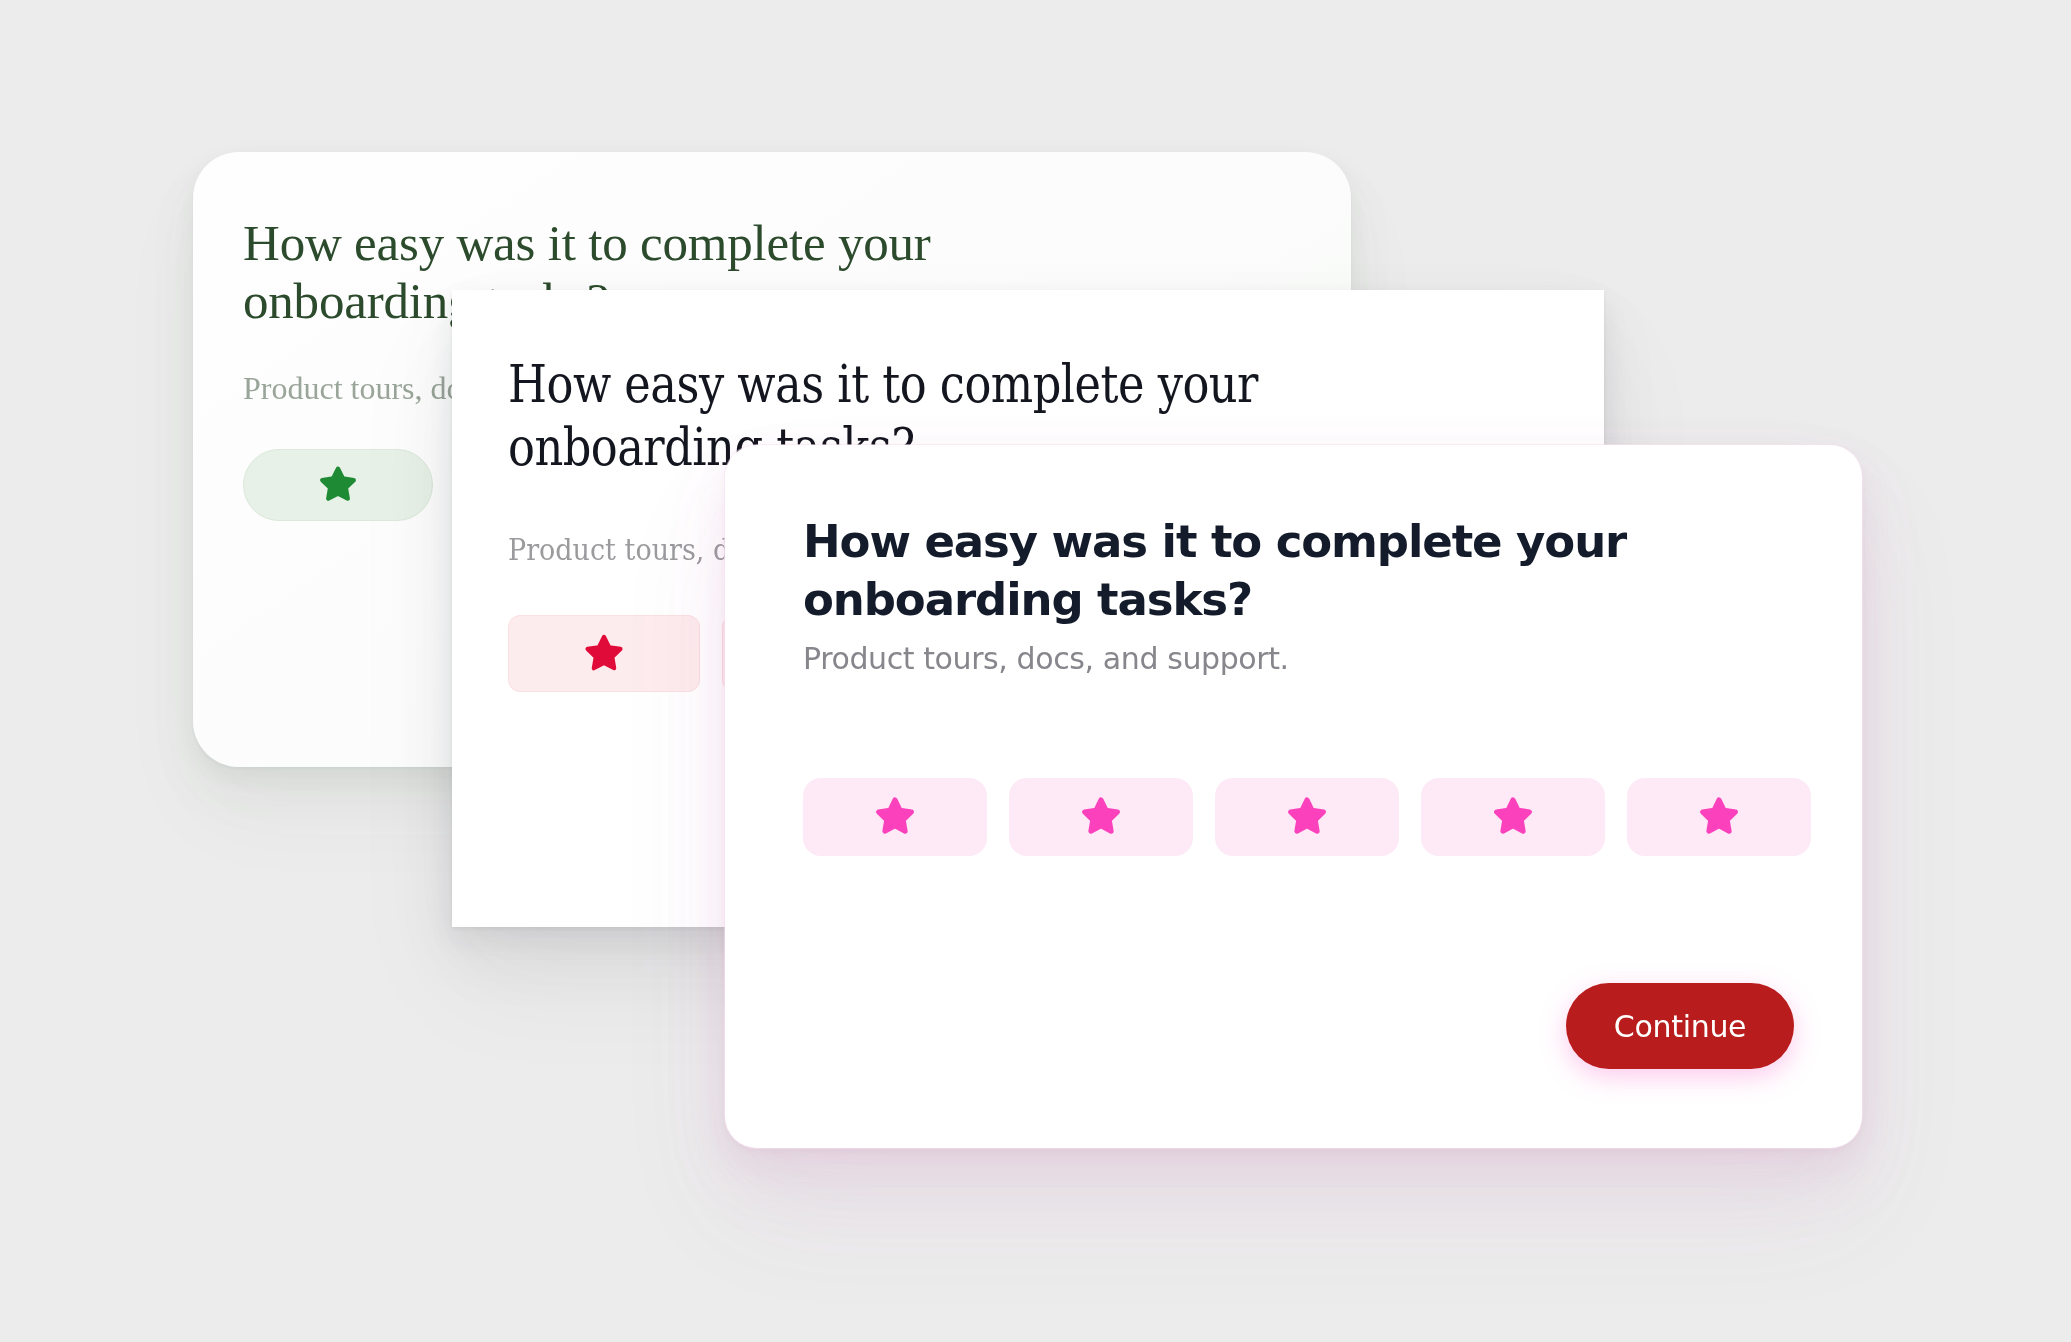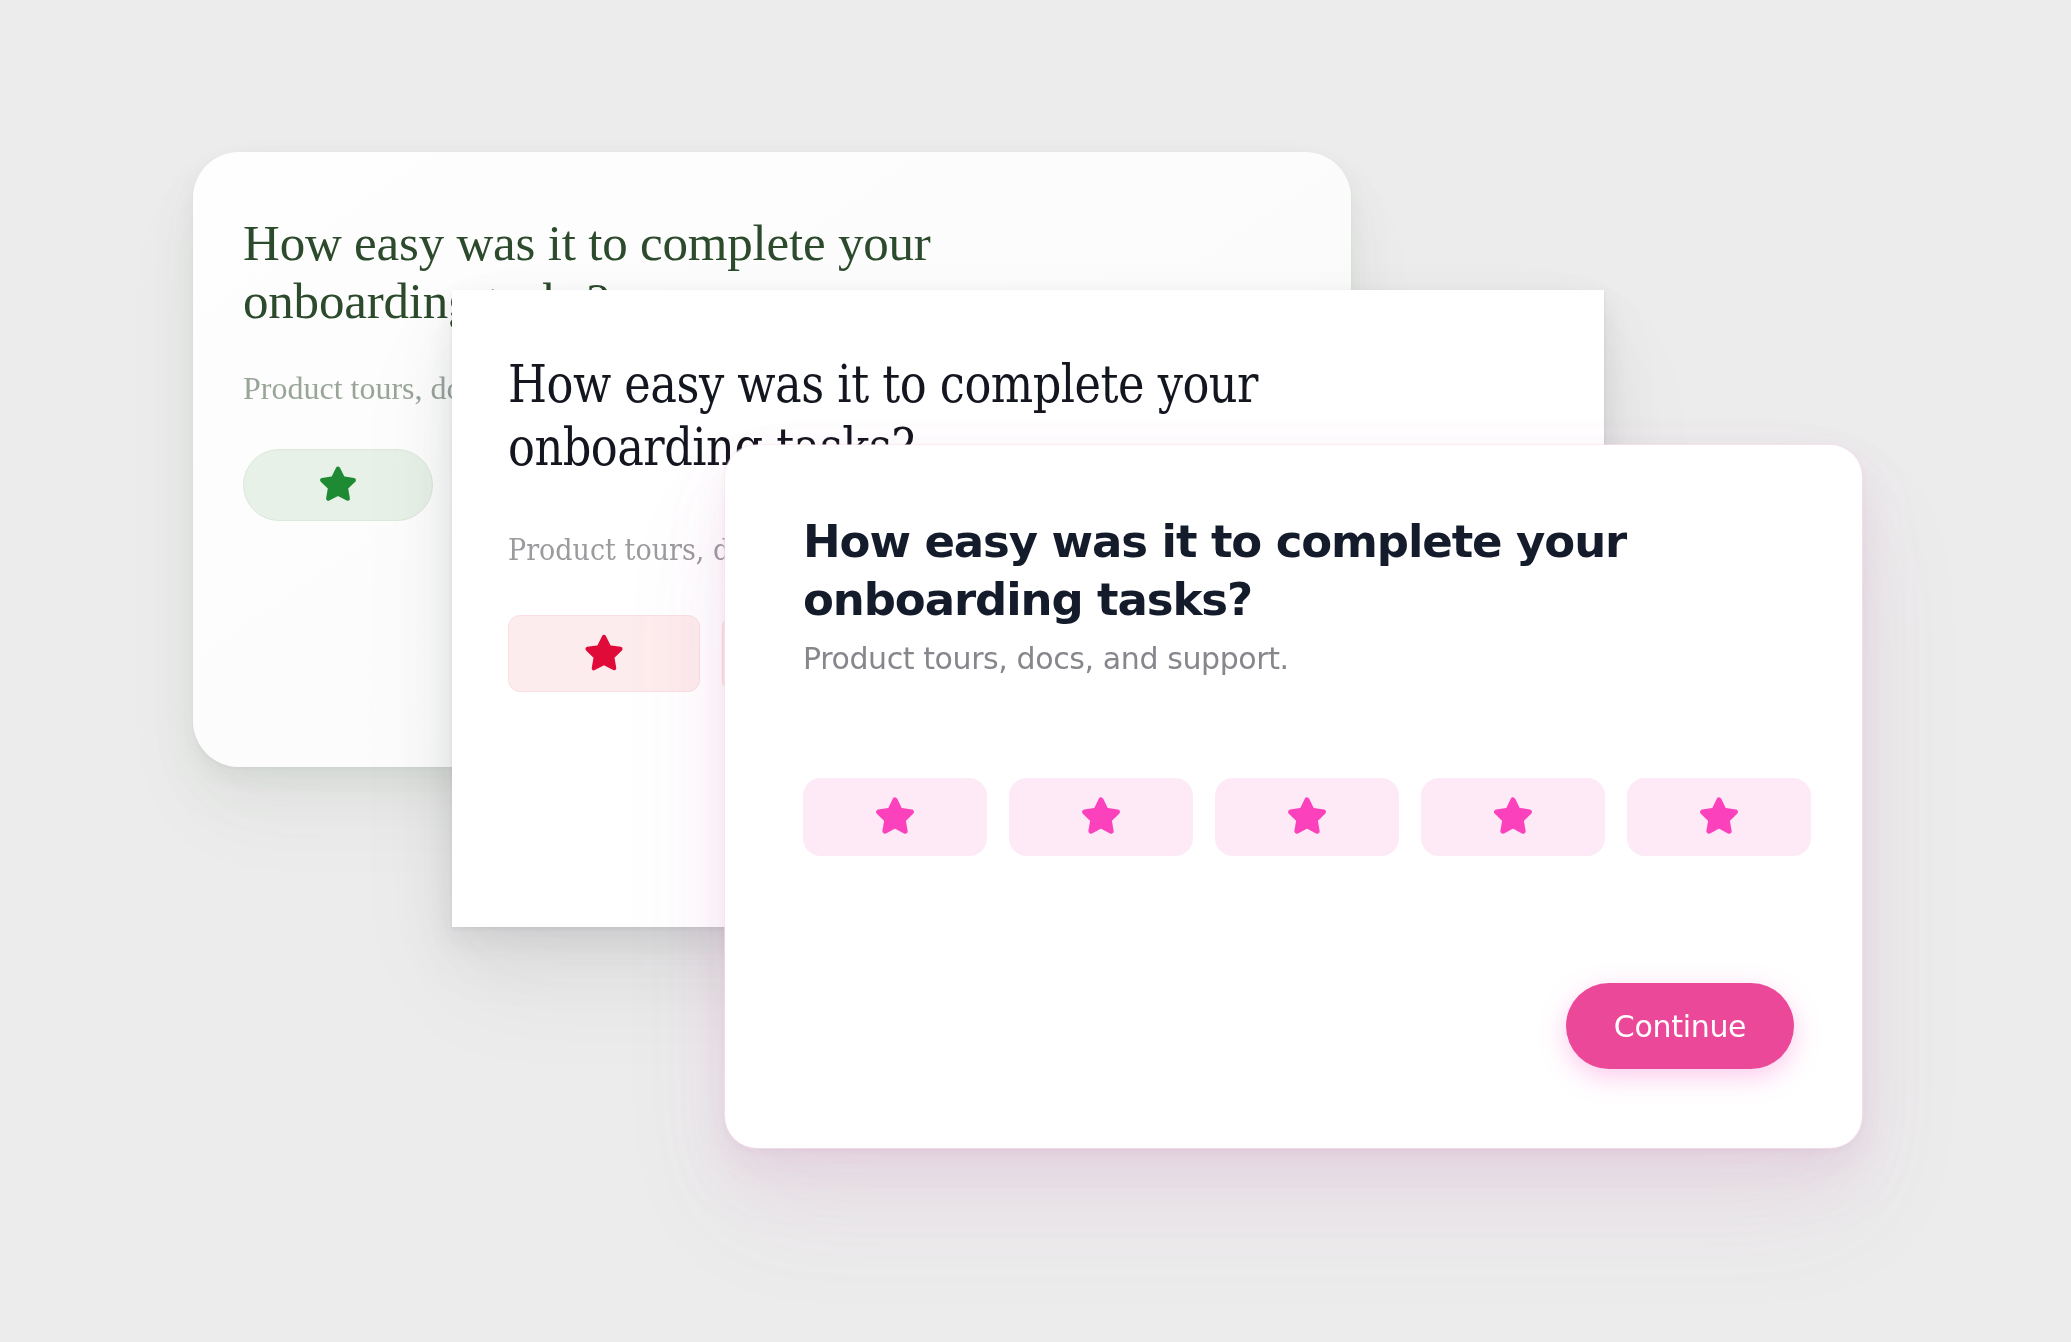--- a/index.html
+++ b/index.html
@@ -196,21 +196,21 @@
     justify-content: center;
     box-sizing: border-box;
   }
   #card-pink .continue-btn {
     position: absolute;
     right: 68px;
     bottom: 79px;
     width: 228px;
     height: 86px;
     border-radius: 43px;
-    background: #ec4899;
+    background: #b91c1c;
     border: none;
     color: #ffffff;
     font-family: "DejaVu Sans", "Liberation Sans", sans-serif;
     font-size: 30px;
     font-weight: 400;
     letter-spacing: -0.3px;
     display: flex;
     align-items: center;
     justify-content: center;
     cursor: pointer;

